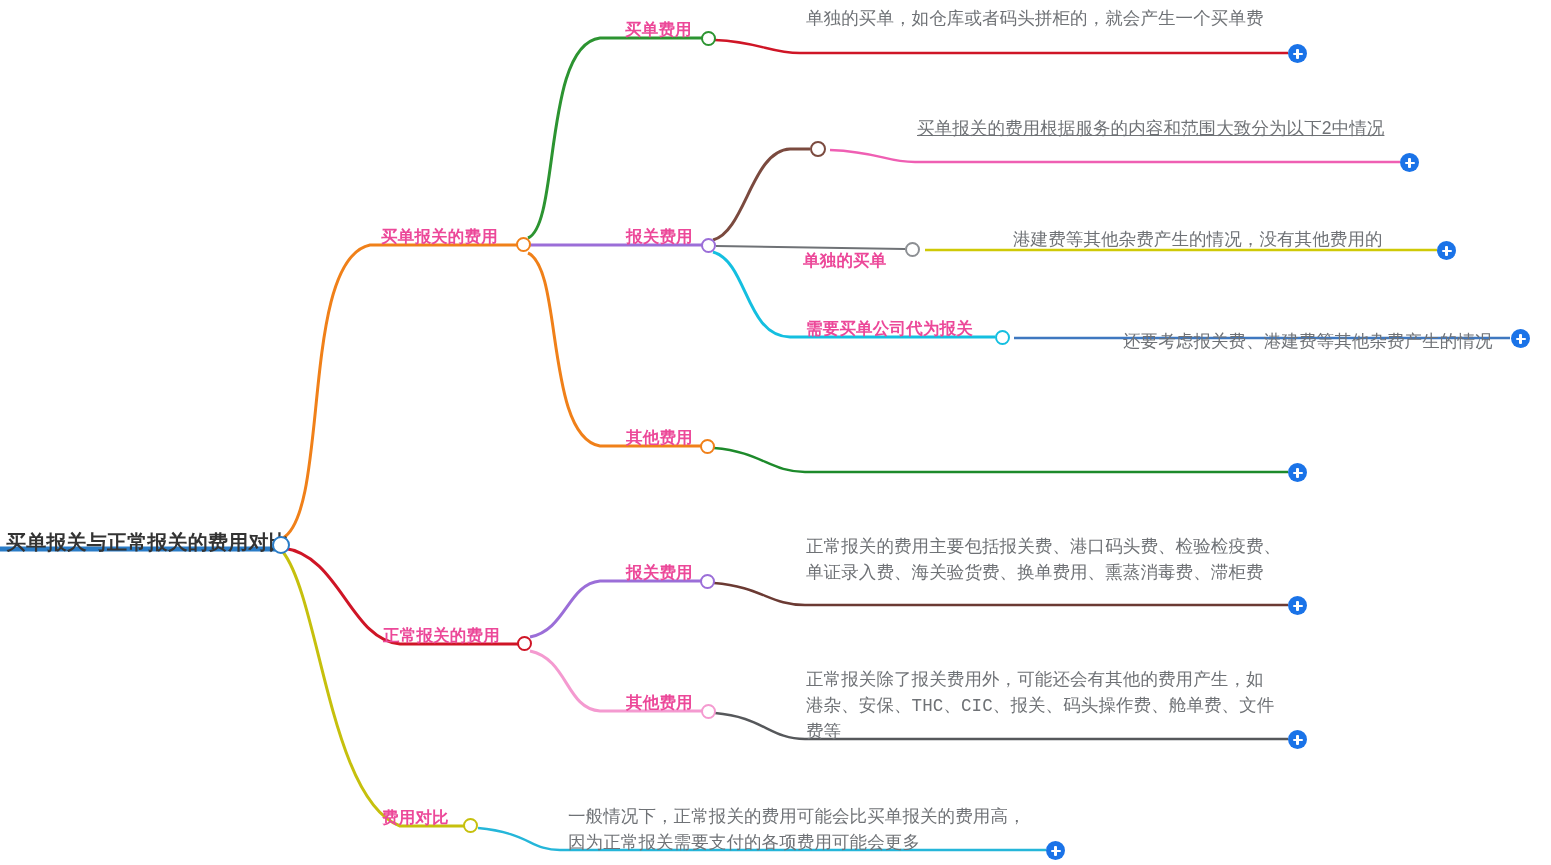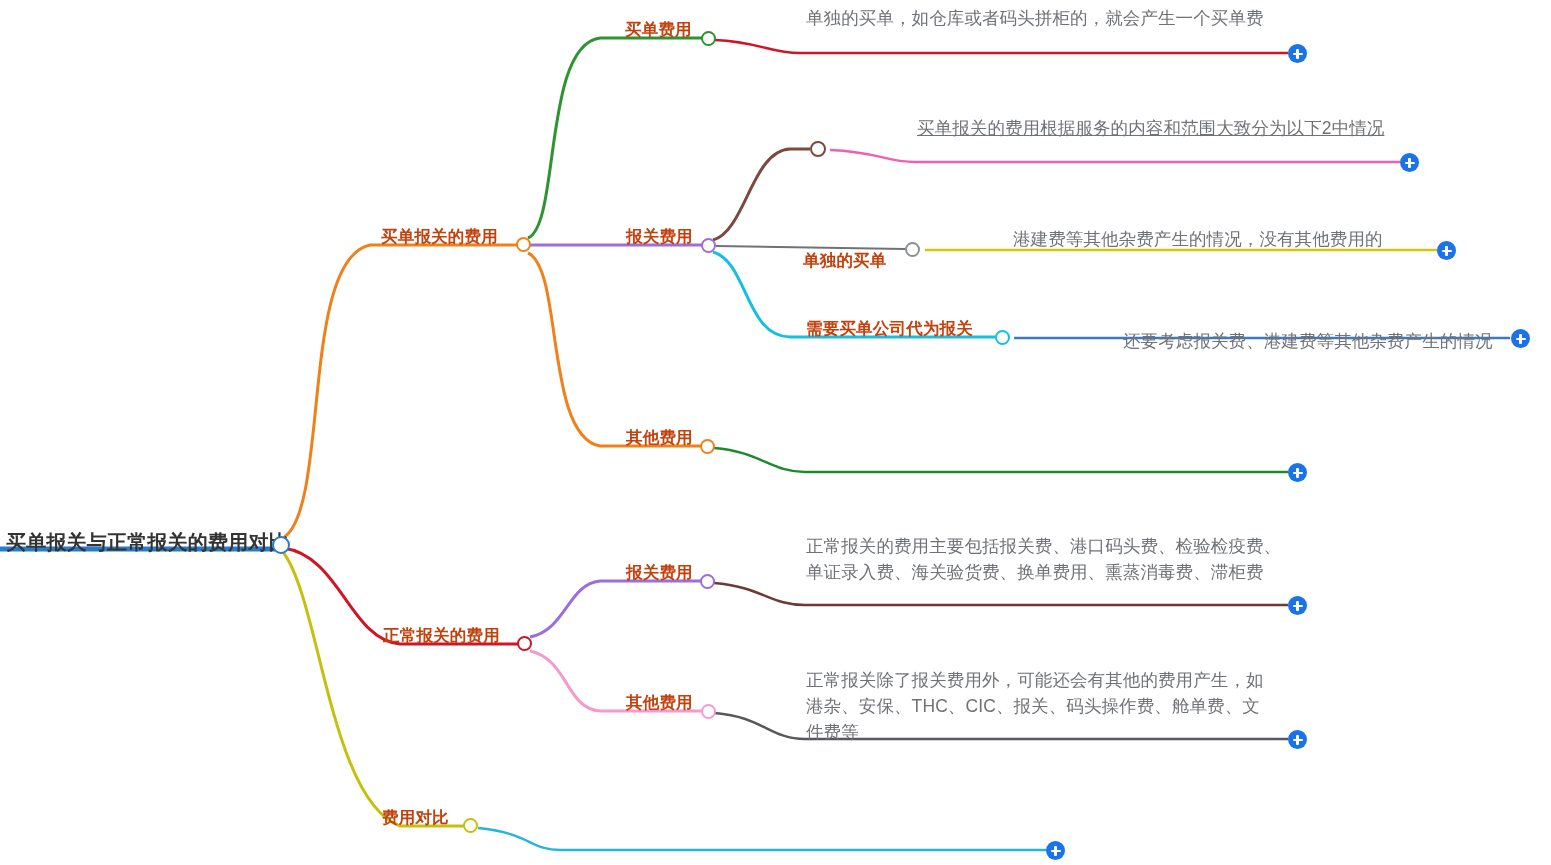--- a/index.html
+++ b/index.html
@@ -25,21 +25,21 @@
     position: absolute;
     left: 0;
     top: 0;
     width: 1551px;
     height: 865px;
     pointer-events: none;
   }
   .node-label {
     position: absolute;
     font-weight: bold;
-    color: #c2410c;
+    color: #ec4899;
     font-size: 16.5px;
     line-height: 20px;
     white-space: nowrap;
     letter-spacing: 0.2px;
   }
   .root-label {
     position: absolute;
     font-weight: bold;
     color: #333333;
     font-size: 20px;
@@ -175,18 +175,19 @@
   <div class="plus-btn" style="left:1437px; top:241px;"></div>
 
   <div class="leaf-text" style="left:1123px; top:328px; width:400px;">还要考虑报关费、港建费等其他杂费产生的情况</div>
   <div class="plus-btn" style="left:1511px; top:329px;"></div>
 
   <div class="plus-btn" style="left:1288px; top:463px;"></div>
 
   <div class="leaf-text" style="left:806px; top:533px; width:480px;">正常报关的费用主要包括报关费、港口码头费、检验检疫费、单证录入费、海关验货费、换单费用、熏蒸消毒费、滞柜费</div>
   <div class="plus-btn" style="left:1288px; top:596px;"></div>
 
-  <div class="leaf-text" style="left:806px; top:667px; width:470px;">正常报关除了报关费用外，可能还会有其他的费用产生，如港杂、安保、THC、CIC、报关、码头操作费、舱单费、文件费等</div>
+  <div class="leaf-text" style="left:806px; top:667px; width:470px;font-family:Liberation Mono, monospace;">正常报关除了报关费用外，可能还会有其他的费用产生，如港杂、安保、THC、CIC、报关、码头操作费、舱单费、文件费等</div>
   <div class="plus-btn" style="left:1288px; top:730px;"></div>
 
+  <div class="leaf-text" style="left:568px; top:803px; width:465px;">一般情况下，正常报关的费用可能会比买单报关的费用高，因为正常报关需要支付的各项费用可能会更多</div>
   <div class="plus-btn" style="left:1046px; top:841px;"></div>
 
 </div>
 
 </body></html>

